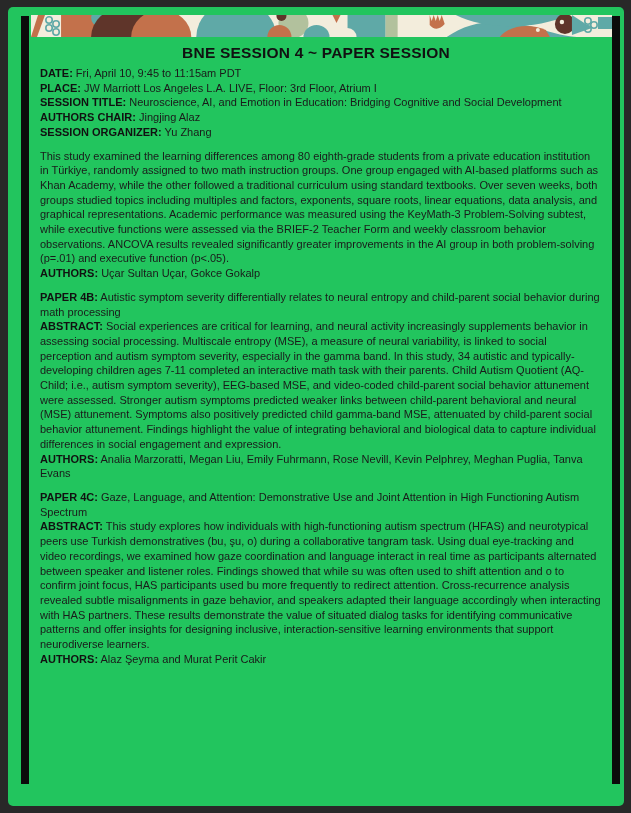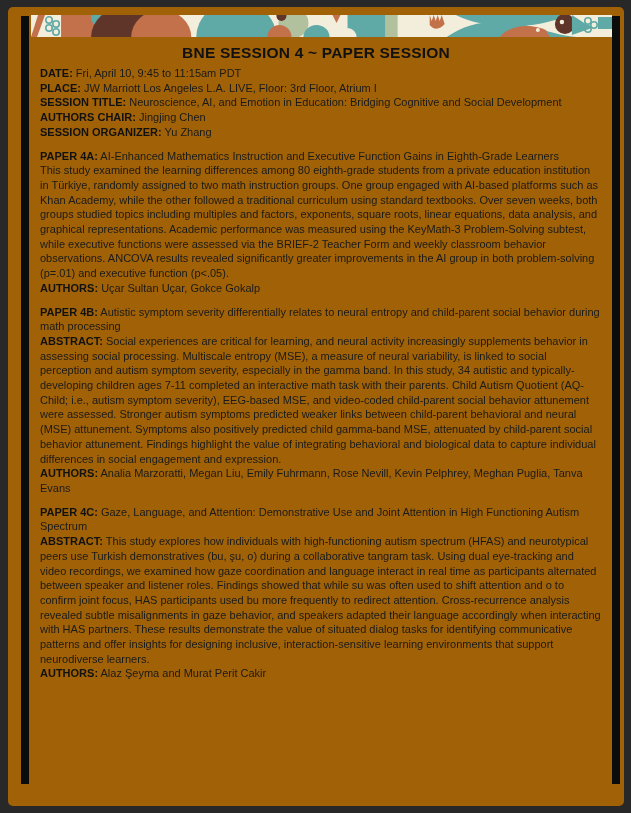--- a/index.html
+++ b/index.html
@@ -4,21 +4,21 @@
 <style>
   html,body{margin:0;padding:0;}
   body{
     width:631px;height:813px;position:relative;
     background:#282828;
     font-family:"Liberation Sans", sans-serif;
     -webkit-font-smoothing:antialiased;
   }
   .page{
     position:absolute;left:8px;top:7px;width:616px;height:799px;
-    background:#a16207;border-radius:5px;overflow:hidden;
+    background:#22c55e;border-radius:5px;overflow:hidden;
   }
   .bar{position:absolute;top:9px;width:8px;height:768px;background:#0b0b0b;}
   .bar-left{left:13px;}
   .bar-right{left:604px;}
   .banner{position:absolute;left:23px;top:8px;width:581px;height:22px;}
   .banner svg{display:block;width:100%;height:100%;}
   
   .teal{fill:#5fa9a7;} .orange{fill:#c3714b;} .brown{fill:#5f352a;}
   .cream{fill:#f3eddc;} .sage{fill:#b2c19d;}
   .ring{fill:none;stroke:#5fa9a7;stroke-width:1.6;}
@@ -90,33 +90,29 @@
       <div>
         <b>PLACE:</b>
         <span>JW Marriott Los Angeles L.A. LIVE, Floor: 3rd Floor, Atrium I</span>
       </div>
       <div>
         <b>SESSION TITLE:</b>
         <span>Neuroscience, AI, and Emotion in Education: Bridging Cognitive and Social Development</span>
       </div>
       <div>
         <b>AUTHORS CHAIR:</b>
-        <span>Jingjing Chen</span>
+        <span>Jingjing Alaz</span>
       </div>
       <div>
         <b>SESSION ORGANIZER:</b>
         <span>Yu Zhang</span>
       </div>
     </div>
 
     <div class="block">
-      <div>
-        <b>PAPER 4A:</b>
-        <span>AI-Enhanced Mathematics Instruction and Executive Function Gains in Eighth-Grade Learners</span>
-      </div>
       <div>This study examined the learning differences among 80 eighth-grade students from a private education institution in Türkiye, randomly assigned to two math instruction groups. One group engaged with AI-based platforms such as Khan Academy, while the other followed a traditional curriculum using standard textbooks. Over seven weeks, both groups studied topics including multiples and factors, exponents, square roots, linear equations, data analysis, and graphical representations. Academic performance was measured using the KeyMath-3 Problem-Solving subtest, while executive functions were assessed via the BRIEF-2 Teacher Form and weekly classroom behavior observations. ANCOVA results revealed significantly greater improvements in the AI group in both problem-solving (p=.01) and executive function (p&lt;.05).</div>
       <div>
         <b>AUTHORS:</b>
         <span>Uçar Sultan Uçar, Gokce Gokalp</span>
       </div>
     </div>
 
     <div class="block">
       <div>
         <b>PAPER 4B:</b>

